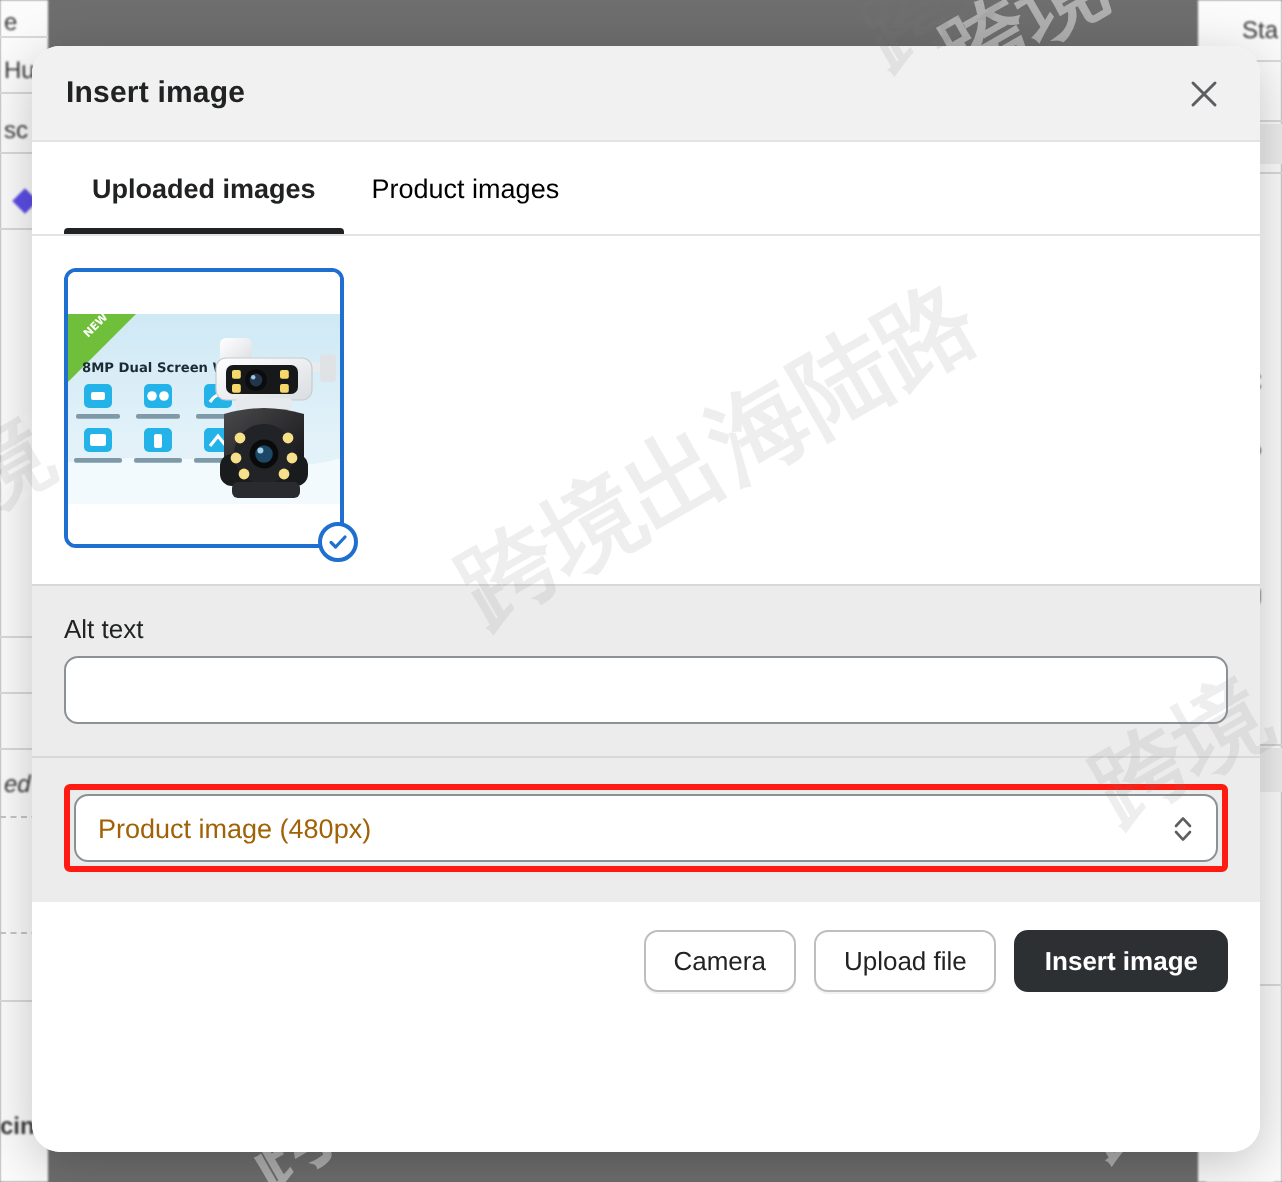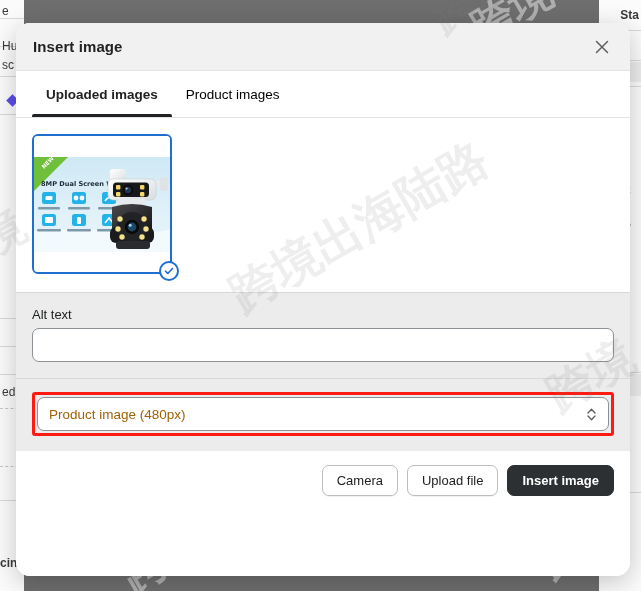--- a/index.html
+++ b/index.html
@@ -259,36 +259,36 @@
 </style>
 </head>
 <body>
 
 <div id="backdrop">
 
   <div class="bg-card" style="left:0;top:0;width:24px;height:591px;"></div>
   <div class="bg-rule" style="left:0;top:18px;width:24px;"></div>
   <div class="bg-txt" style="left:2px;top:4px;">e</div>
   <div class="bg-rule" style="left:0;top:46px;width:24px;"></div>
-  <div class="bg-txt" style="left:2px;top:39px;">Hu</div>
+  <div class="bg-txt" style="left:2px;top:28px;">Hu</div>
   <div class="bg-rule" style="left:0;top:76px;width:24px;"></div>
   <div class="bg-txt" style="left:2px;top:58px;">sc</div>
   <div class="bg-diamond" style="left:8px;top:96px;"></div>
   <div class="bg-rule" style="left:0;top:114px;width:24px;"></div>
   <div class="bg-rule" style="left:0;top:318px;width:24px;"></div>
   <div class="bg-rule" style="left:0;top:346px;width:24px;"></div>
   <div class="bg-rule" style="left:0;top:374px;width:24px;"></div>
-  <div class="bg-txt" style="left:2px;top:385px;">ed</div>
+  <div class="bg-txt" style="left:2px;top:385px;font-style:italic;">ed</div>
   <div class="bg-rule" style="left:0;top:408px;width:24px;border-top:1px dashed #c5c5c5;background:none;height:0;"></div>
   <div class="bg-rule" style="left:0;top:466px;width:24px;border-top:1px dashed #c5c5c5;background:none;height:0;"></div>
   <div class="bg-rule" style="left:0;top:500px;width:24px;"></div>
   <div class="bg-txt" style="left:0px;top:556px;font-weight:600;">cin</div>
 
   <div class="bg-card" style="right:0;top:0;width:42px;height:591px;"></div>
-  <div class="bg-txt" style="right:2px;top:8px;font-weight:700;">Sta</div>
+  <div class="bg-txt" style="right:2px;top:8px;font-weight:400;">Sta</div>
   <div class="bg-rule" style="right:0;top:30px;width:42px;"></div>
   <div class="bg-txt" style="right:24px;top:38px;">A</div>
   <div class="bg-rule" style="right:0;top:60px;width:42px;"></div>
   <div class="bg-chip" style="right:0;top:62px;width:42px;height:20px;"></div>
   <div class="bg-rule" style="right:0;top:86px;width:42px;"></div>
   <div class="bg-txt" style="right:20px;top:112px;">ub</div>
   <div class="bg-txt" style="right:18px;top:148px;">ale</div>
   <div class="bg-txt" style="right:10px;top:184px;">C</div>
   <div class="bg-txt" style="right:10px;top:220px;">P</div>
   <div class="bg-txt" style="right:22px;top:256px;">an</div>

